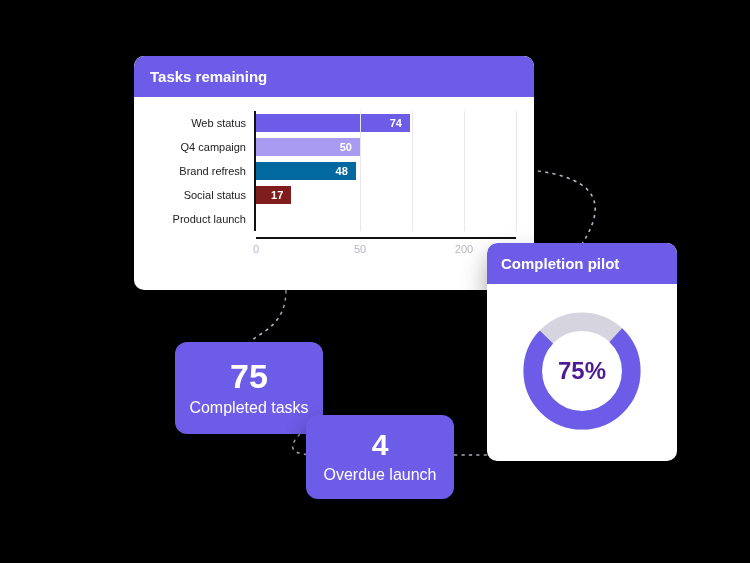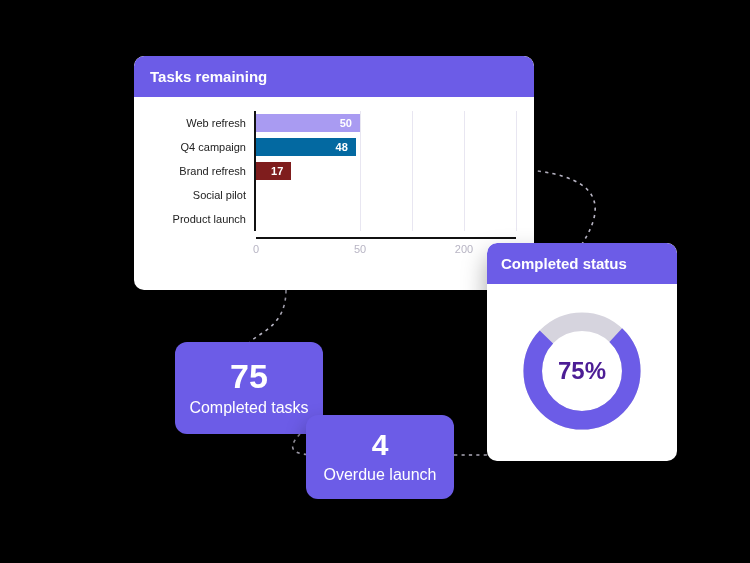--- a/index.html
+++ b/index.html
@@ -168,33 +168,36 @@
     <path d="M 286,290 C 286,326 260,332 250,342" fill="none" stroke="#b8b5c4" stroke-width="1.6" stroke-dasharray="3.2 4.2"></path>
     <path d="M 300,434 C 280,455 305,455 322,455" fill="none" stroke="#b8b5c4" stroke-width="1.6" stroke-dasharray="3.2 4.2"></path>
     <path d="M 454,455 C 530,455 555,455 570,461" fill="none" stroke="#b8b5c4" stroke-width="1.6" stroke-dasharray="3.2 4.2"></path>
   </svg>
 
   <div class="bar-card">
     <div class="header">Tasks remaining</div>
     <div class="bar-chart">
       <div class="bar-area">
         <div class="labels-col" id="bar-labels">
-            <div class="row">Web refresh</div>
+            <div class="row">Web status</div>
             <div class="row">Q4 campaign</div>
             <div class="row">Brand refresh</div>
-            <div class="row">Social pilot</div>
+            <div class="row">Social status</div>
             <div class="row">Product launch</div>
           </div>
         <div class="bars-col" id="bars-col">
           <div class="ticks" id="ticks">
               <div class="tick" style="left: 20%;"></div>
               <div class="tick" style="left: 40%;"></div>
               <div class="tick" style="left: 60%;"></div>
               <div class="tick" style="left: 80%;"></div>
               <div class="tick" style="left: 100%;"></div>
+            </div>
+            <div class="row">
+              <div class="bar" style="width: 59.2%; background: rgb(108, 92, 231);">74</div>
             </div>
             <div class="row">
               <div class="bar" style="width: 40%; background: rgb(169, 155, 242);">50</div>
             </div>
             <div class="row">
               <div class="bar" style="width: 38.4%; background: #0369a1;">48</div>
             </div>
             <div class="row">
               <div class="bar" style="width: 13.6%; background: #7f1d1d;">17</div>
             </div>
@@ -205,21 +208,21 @@
           <div class="axis-label" style="left: 20%;"></div>
           <div class="axis-label" style="left: 40%;">50</div>
           <div class="axis-label" style="left: 60%;"></div>
           <div class="axis-label" style="left: 80%;">200</div>
           <div class="axis-label" style="left: 100%;"></div>
         </div>
     </div>
   </div>
 
   <div class="donut-card">
-    <div class="header">Completed status</div>
+    <div class="header">Completion pilot</div>
     <div class="donut-wrap">
       <svg class="donut-svg" viewBox="0 0 42 42">
         <circle cx="21" cy="21" r="15.9155" fill="none" stroke="#D6D4DE" stroke-width="6"></circle>
         <circle id="donut-arc" cx="21" cy="21" r="15.9155" fill="none" stroke="#6C5CE7" stroke-width="6" stroke-dasharray="75 25" stroke-dashoffset="-12" transform="rotate(-90 21 21)"></circle>
       </svg>
       <div class="donut-pct">75%</div>
     </div>
   </div>
 
   <div class="tile tile-completed">

